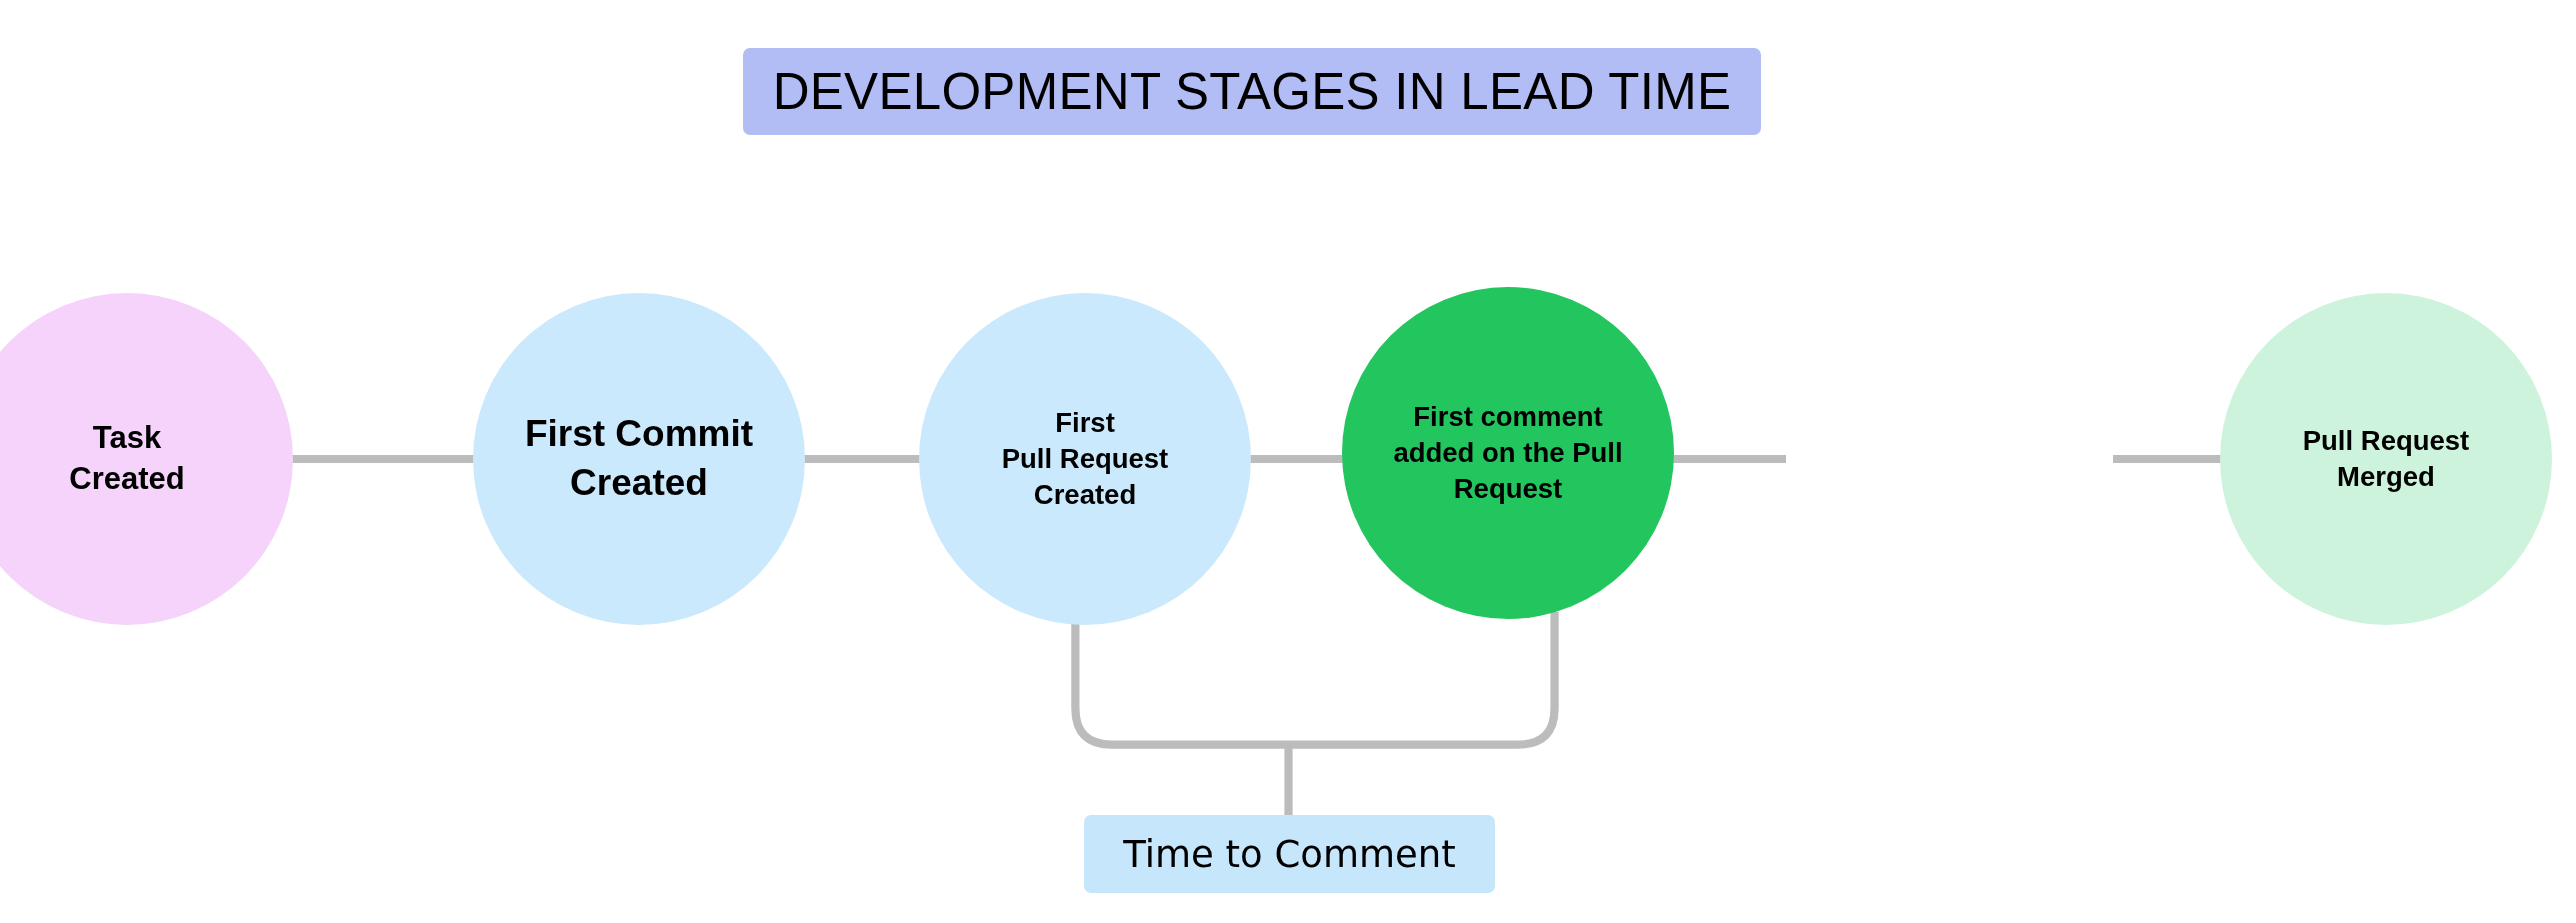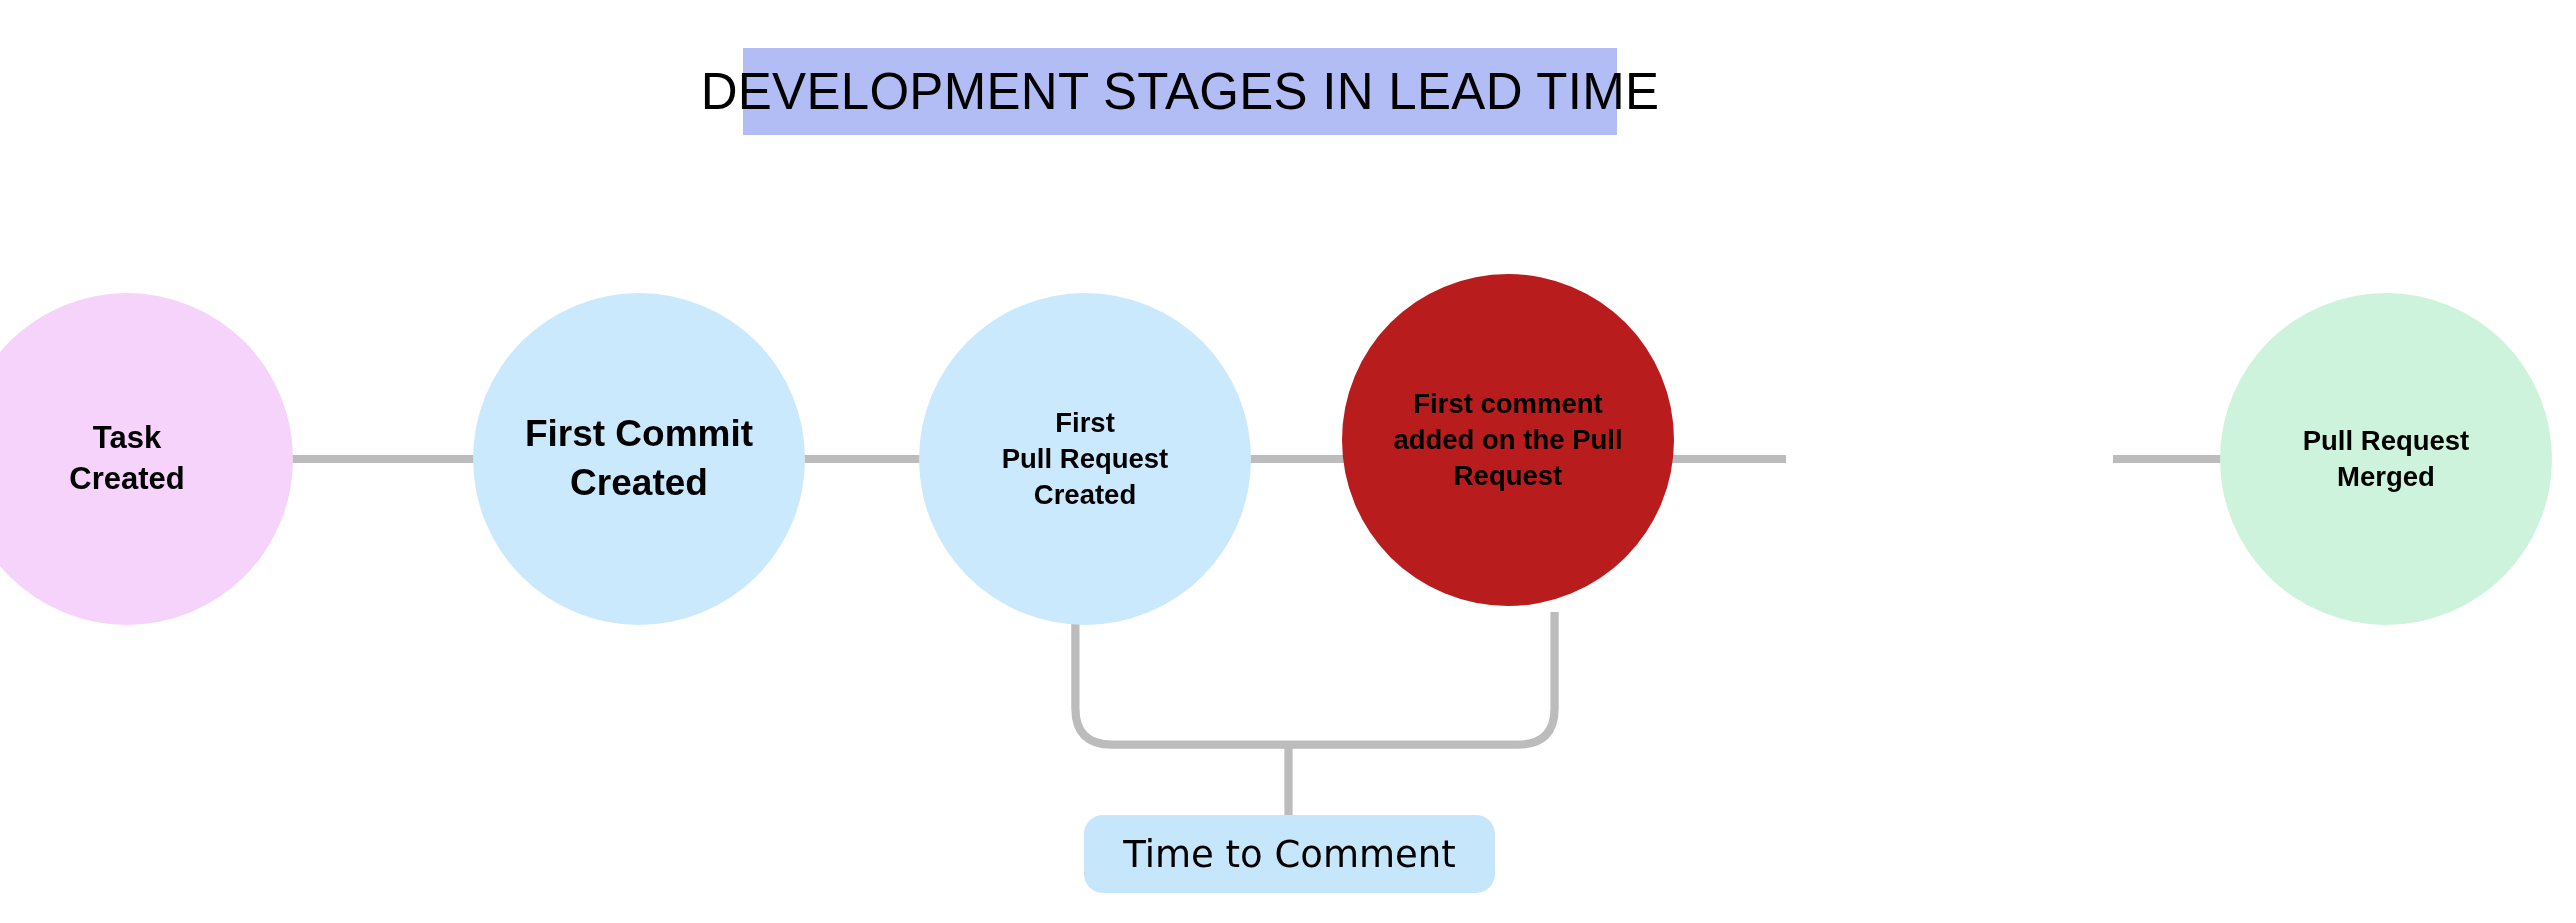--- a/index.html
+++ b/index.html
@@ -16,24 +16,24 @@
     height: 923px;
     background: #ffffff;
     overflow: hidden;
   }
 
   
   #title-banner {
     position: absolute;
     left: 743px;
     top: 48px;
-    width: 874px;
+    width: 1018px;
     height: 87px;
     background: #b3bdf5;
-    border-radius: 0;
+    border-radius: 7px;
     display: flex;
     align-items: center;
     justify-content: center;
     box-sizing: border-box;
   }
   #title-text {
     font-family: "Liberation Sans", sans-serif;
     font-size: 51px;
     font-weight: 400;
     color: #000000;
@@ -80,21 +80,21 @@
   }
 
   
   #annotation-box {
     position: absolute;
     left: 1084px;
     top: 815px;
     width: 411px;
     height: 78px;
     background: #c6e7fb;
-    border-radius: 19px;
+    border-radius: 7px;
     display: flex;
     align-items: center;
     justify-content: center;
     z-index: 4;
     box-sizing: border-box;
   }
   #annotation-text {
     font-family: "DejaVu Sans", sans-serif;
     font-size: 37px;
     font-weight: 400;
@@ -132,21 +132,21 @@
     <span class="stage-label" style="font-size:37px;">First Commit
 Created</span>
   </div>
 
   <div class="stage" style="left:919px; top:293px; width:332px; height:332px; background:#cbe9fc;">
     <span class="stage-label" style="font-size:27.5px;">First
 Pull Request
 Created</span>
   </div>
 
-  <div class="stage" style="left:1342px; top:274px; width:332px; height:332px; background:#b91c1c;">
+  <div class="stage" style="left:1342px; top:287px; width:332px; height:332px; background:#22c55e;">
     <span class="stage-label" style="font-size:27.5px; padding:0 15px;">First comment
 added on the Pull
 Request</span>
   </div>
 
 
   <div class="stage" style="left:2220px; top:293px; width:332px; height:332px; background:#cdf3dd;">
     <span class="stage-label" style="font-size:27.5px;">Pull Request
 Merged</span>
   </div>

